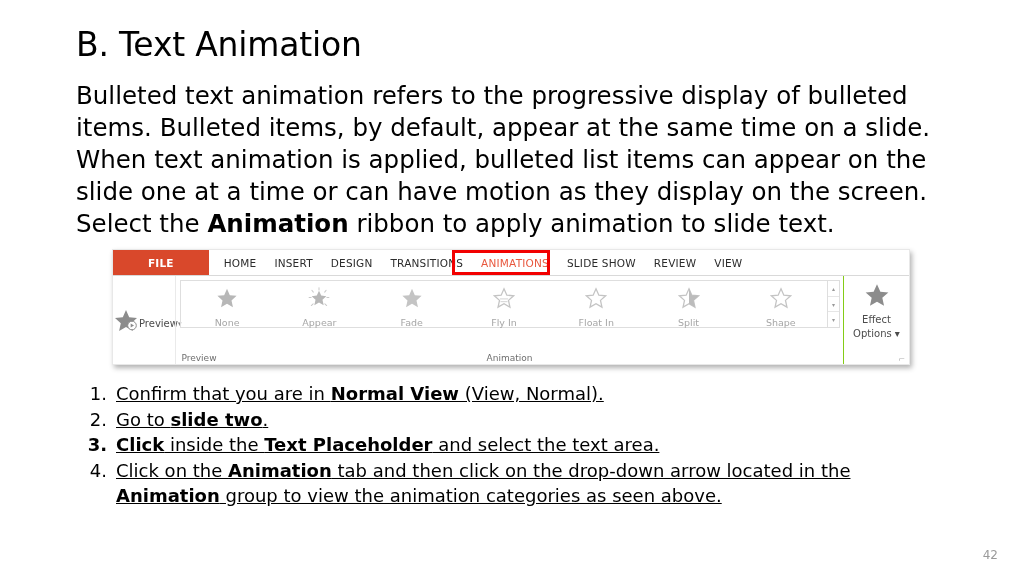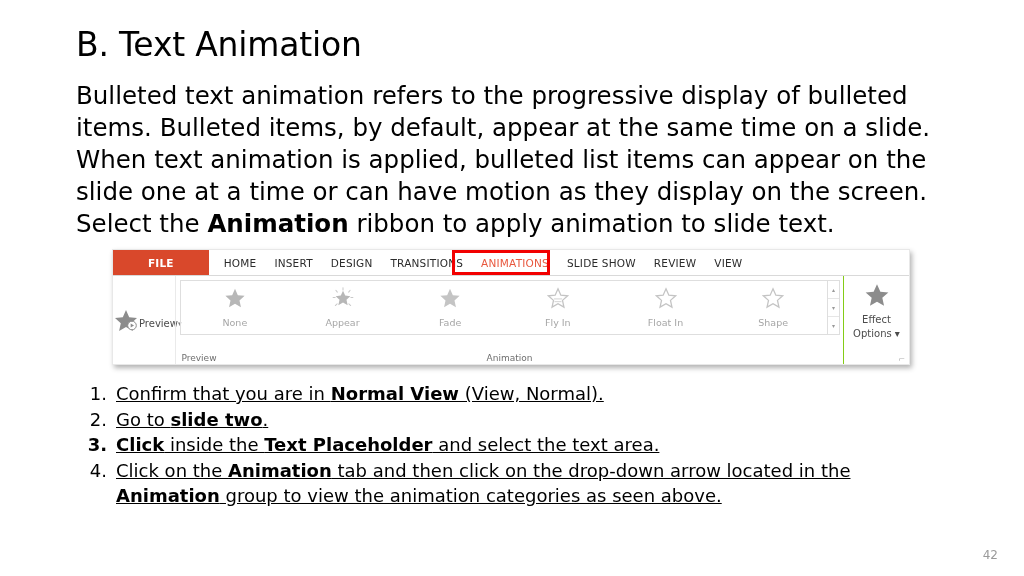--- a/index.html
+++ b/index.html
@@ -140,21 +140,21 @@
     display: flex;
     flex-direction: column;
     border-left: 1px solid #eaeaea;
     position: relative;
   }
   .gallery-wrap {
     display: flex;
     align-items: stretch;
     border: 1px solid #dedede;
     margin: 4px 3px 2px 4px;
-    height: 55px;
+    height: 48px;
     box-sizing: border-box;
   }
   .gallery-items {
     flex: 1 1 auto;
     display: flex;
     align-items: flex-start;
     padding-top: 6px;
   }
   .gal-item {
     flex: 1 1 0;
@@ -348,20 +348,29 @@
 
           <div class="gal-item">
             <span>
               <svg width="22" height="22" viewBox="0 0 24 24">
                 <polygon points="12,2 15.1,8.9 22.5,9.6 16.9,14.6 18.5,22 12,18.2 5.5,22 7.1,14.6 1.5,9.6 8.9,8.9" fill="none" stroke="#c4c4c4" stroke-width="1.4"></polygon>
               </svg>
             </span>
             <span class="gal-label">Float In</span>
           </div>
 
+          <div class="gal-item">
+            <span>
+              <svg width="22" height="22" viewBox="0 0 24 24">
+                <polygon points="12,2 15.1,8.9 22.5,9.6 16.9,14.6 18.5,22 12,18.2 5.5,22 7.1,14.6 1.5,9.6 8.9,8.9" fill="none" stroke="#c4c4c4" stroke-width="1.4"></polygon>
+                <path d="M12,2 L15.1,8.9 L22.5,9.6 L16.9,14.6 L18.5,22 L12,18.2 Z" fill="#bcbcbc"></path>
+              </svg>
+            </span>
+            <span class="gal-label">Split</span>
+          </div>
 
 
           <div class="gal-item">
             <span>
               <svg width="22" height="22" viewBox="0 0 24 24">
                 <polygon points="12,2 15.1,8.9 22.5,9.6 16.9,14.6 18.5,22 12,18.2 5.5,22 7.1,14.6 1.5,9.6 8.9,8.9" fill="none" stroke="#c4c4c4" stroke-width="1.4"></polygon>
               </svg>
             </span>
             <span class="gal-label">Shape</span>
           </div>

